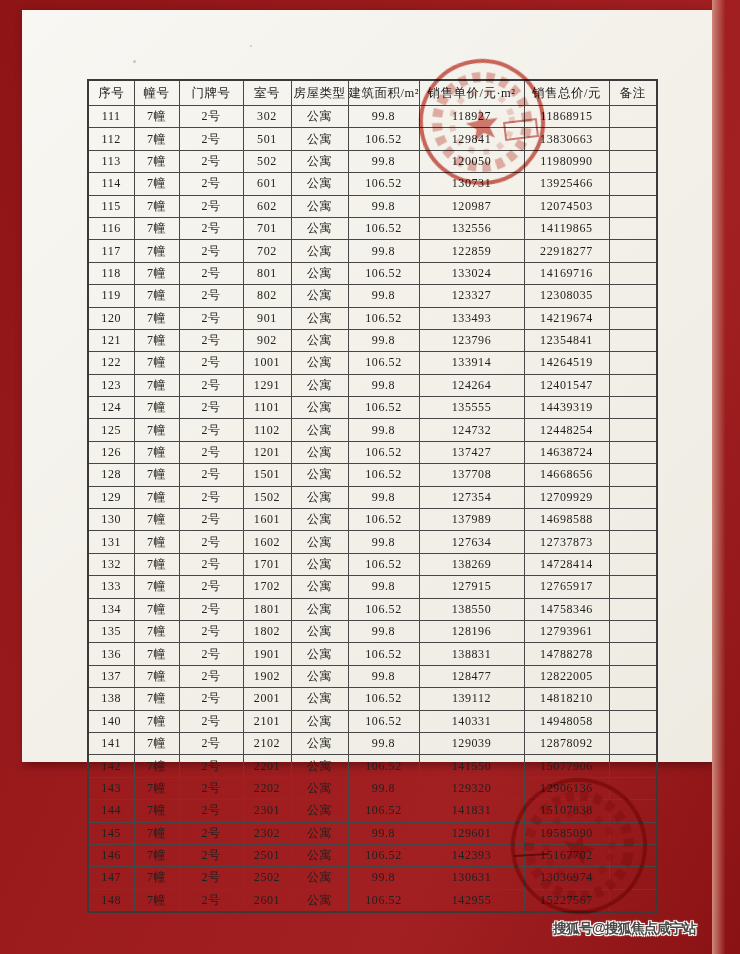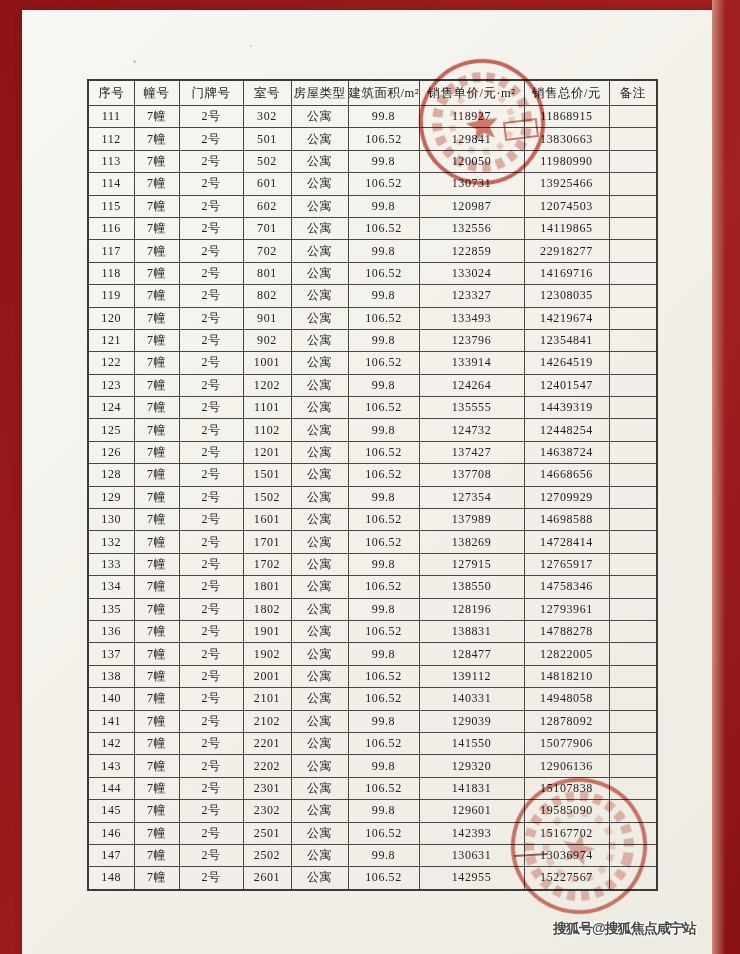--- a/index.html
+++ b/index.html
@@ -2,21 +2,21 @@
 <html><head>
 <meta charset="utf-8">
 <style>
   html,body{margin:0;padding:0;}
   body{
     width:740px;height:954px;position:relative;overflow:hidden;
     background:linear-gradient(115deg,#8e1416 0%,#9c1b1d 40%,#a32022 70%,#8a1214 100%);
     font-family:"Liberation Serif","DejaVu Serif",serif;
   }
   .page{
-    position:absolute;left:22px;top:10px;width:690px;height:944px;
+    position:absolute;left:22px;top:10px;width:690px;height:752px;
     background:linear-gradient(135deg,#f8f7f3 0%,#f3f1ea 45%,#edebe2 100%);
     box-shadow:3px 3px 9px rgba(30,0,0,.45);
   }
   .edge-light{
     position:absolute;left:712px;top:0;width:16px;height:954px;
     background:linear-gradient(to right,#d08a7c,rgba(154,26,28,0) 85%);
     pointer-events:none;
   }
   table.price{
     position:absolute;left:65px;top:69px;width:569px;
@@ -216,21 +216,21 @@
           <td>公寓</td>
           <td>106.52</td>
           <td>133914</td>
           <td>14264519</td>
           <td></td>
         </tr>
         <tr>
           <td>123</td>
           <td>7幢</td>
           <td>2号</td>
-          <td>1202</td>
+          <td>1291</td>
           <td>公寓</td>
           <td>99.8</td>
           <td>124264</td>
           <td>12401547</td>
           <td></td>
         </tr>
         <tr>
           <td>124</td>
           <td>7幢</td>
           <td>2号</td>
@@ -287,20 +287,31 @@
         </tr>
         <tr>
           <td>130</td>
           <td>7幢</td>
           <td>2号</td>
           <td>1601</td>
           <td>公寓</td>
           <td>106.52</td>
           <td>137989</td>
           <td>14698588</td>
+          <td></td>
+        </tr>
+        <tr>
+          <td>131</td>
+          <td>7幢</td>
+          <td>2号</td>
+          <td>1602</td>
+          <td>公寓</td>
+          <td>99.8</td>
+          <td>127634</td>
+          <td>12737873</td>
           <td></td>
         </tr>
         <tr>
           <td>132</td>
           <td>7幢</td>
           <td>2号</td>
           <td>1701</td>
           <td>公寓</td>
           <td>106.52</td>
           <td>138269</td>

